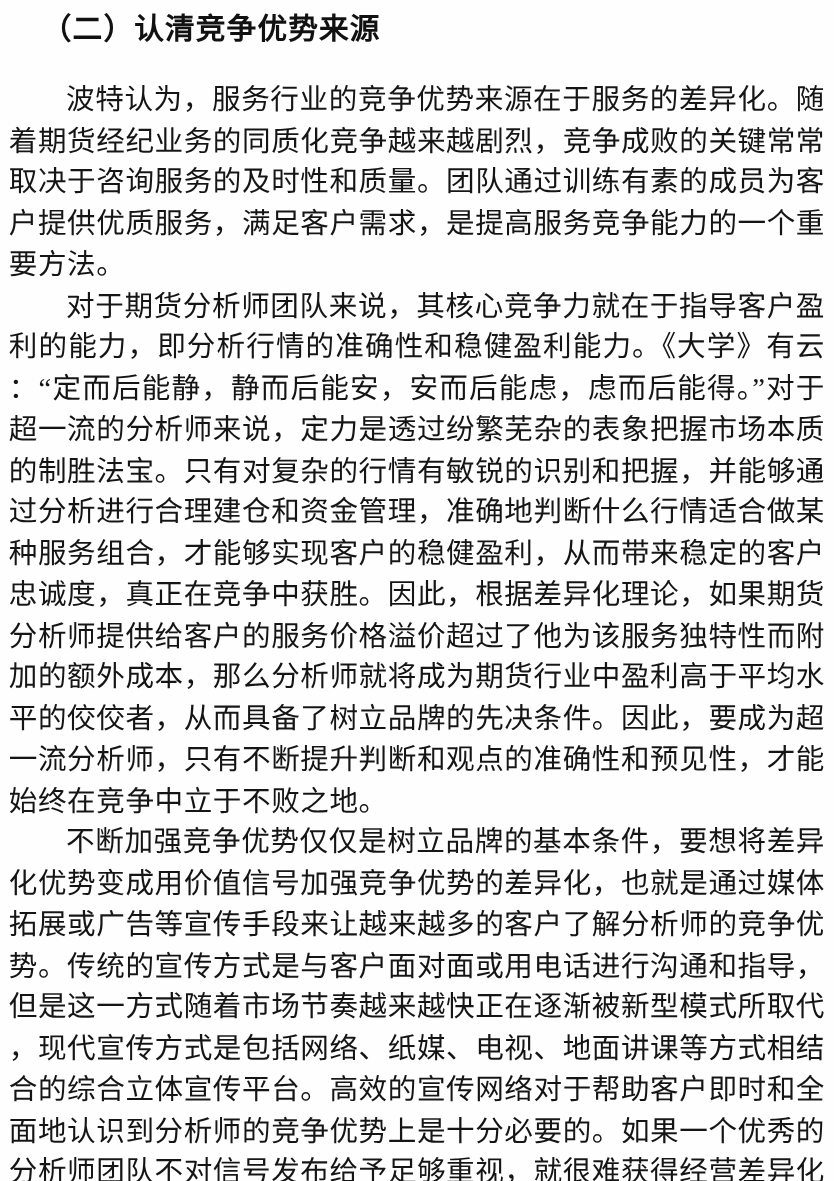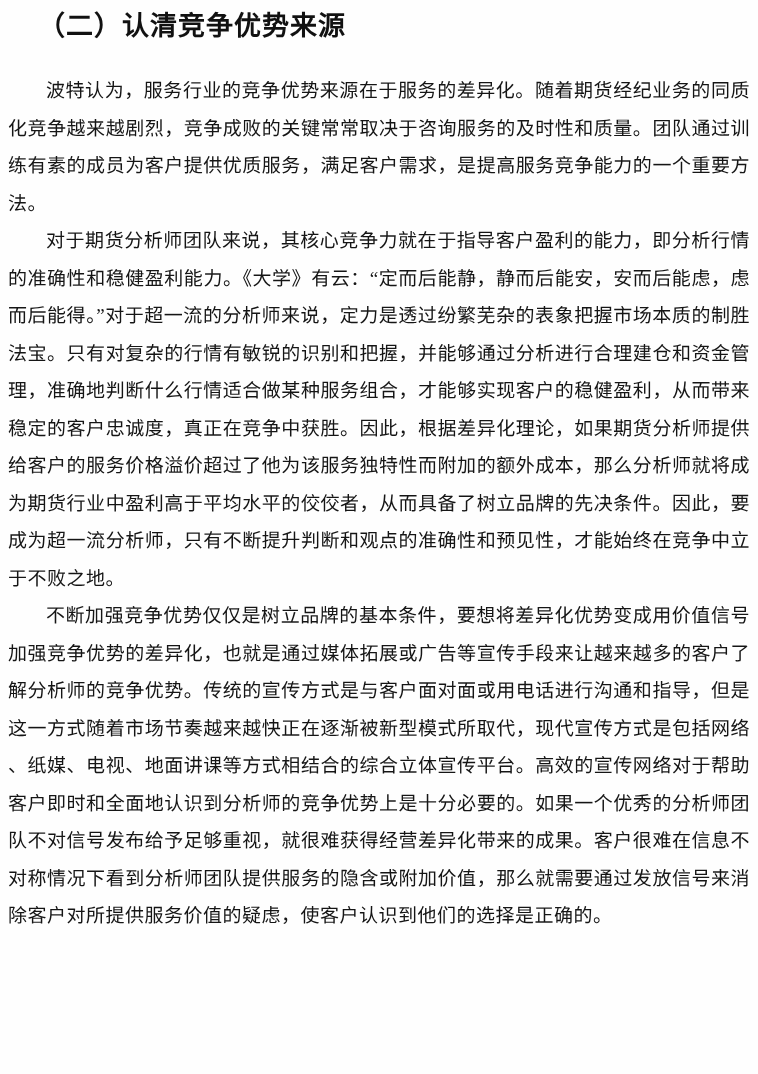--- a/index.html
+++ b/index.html
@@ -25,21 +25,21 @@
     font-family: "Liberation Sans", "DejaVu Sans", sans-serif;
     font-weight: 700;
     font-size: 27px;
     line-height: 40px;
     margin: 0 0 26px 30px;
     letter-spacing: 1px;
     color: #111111;
   }
   .para {
     font-family: "Liberation Serif", "DejaVu Serif", serif;
-    font-size: 19px;
+    font-size: 26px;
     line-height: 37.5px;
     margin: 0;
     text-align: justify;
     text-justify: inter-ideograph;
     text-indent: 2em;
     letter-spacing: 0.5px;
     color: #151515;
     word-break: break-all;
     line-break: anywhere;
   }

